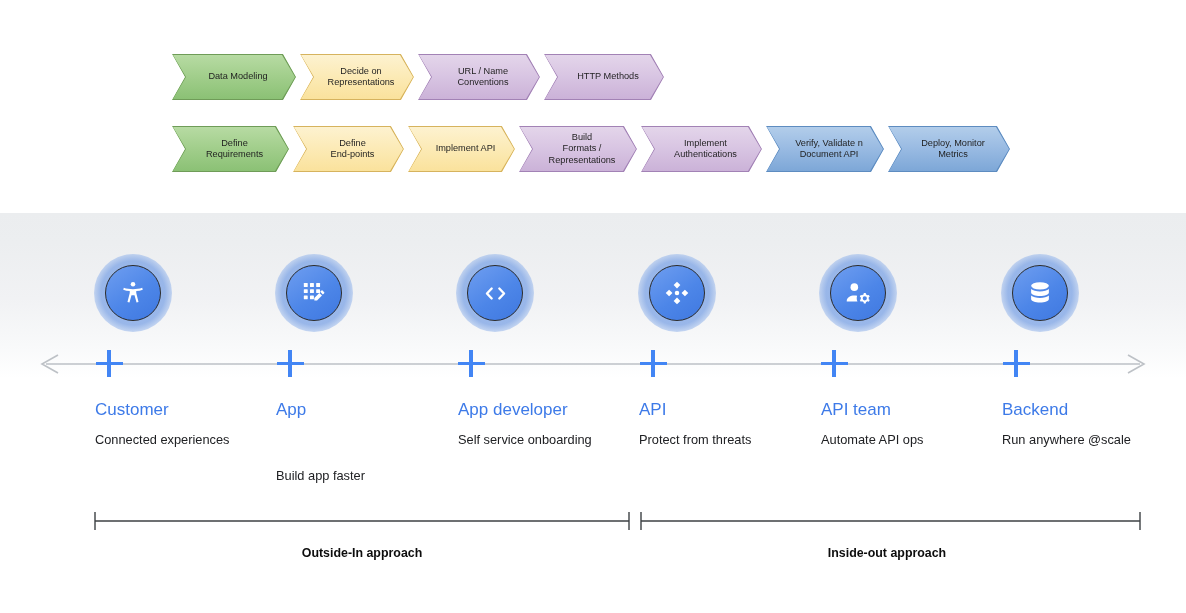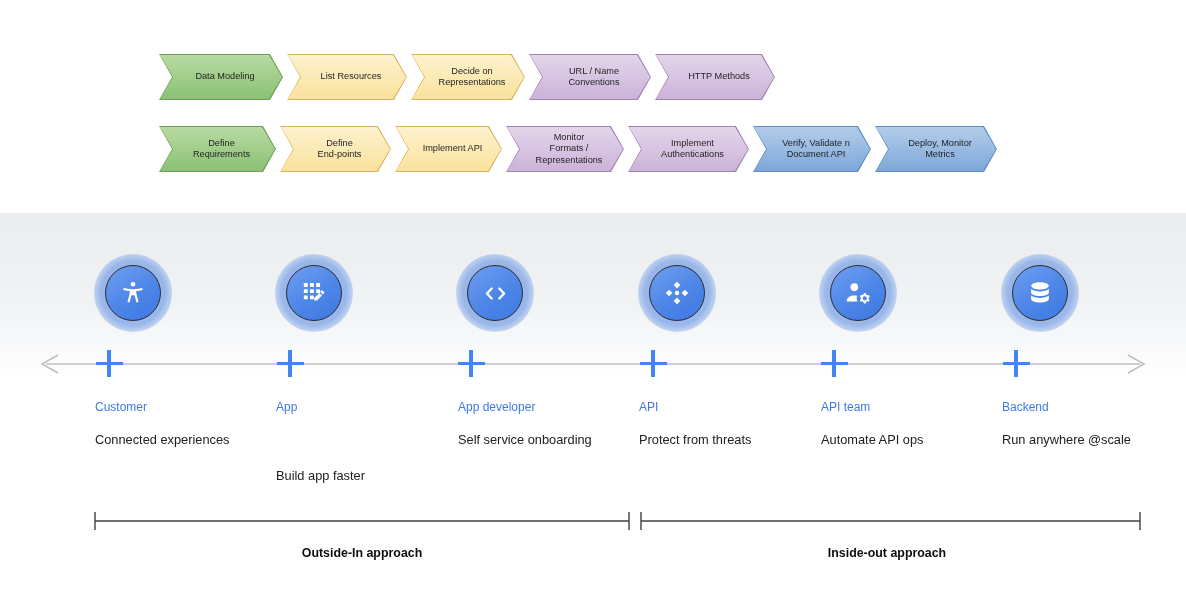--- a/index.html
+++ b/index.html
@@ -15,21 +15,21 @@
 
   
   #chevron-flows {
     position: absolute;
     left: 0; top: 0;
     width: 1186px; height: 213px;
     background: #ffffff;
   }
   .chevron-row {
     position: absolute;
-    left: 159px;
+    left: 172px;
     height: 46px;
     display: flex;
     align-items: stretch;
   }
   #chevron-row-1 { top: 54px; }
   #chevron-row-2 { top: 126px; }
 
   .chev {
     position: relative;
     height: 46px;
@@ -114,21 +114,21 @@
     border: 1.3px solid #2b2b2b;
     display: flex;
     align-items: center;
     justify-content: center;
   }
   .icon-circle svg { display: block; }
 
   .stage-title {
     position: absolute;
     top: 400px;
-    font-size: 12px;
+    font-size: 17px;
     color: #3d7ae8;
     font-family: "Liberation Sans", sans-serif;
     white-space: nowrap;
   }
   .stage-desc {
     position: absolute;
     top: 432px;
     font-size: 12.8px;
     color: #202124;
     font-family: "Liberation Sans", sans-serif;
@@ -174,25 +174,20 @@
 </head>
 <body>
 
 <div id="chevron-flows">
   <div class="chevron-row" id="chevron-row-1">
       <div class="chev green" style="width: 124px;">
         <div class="chev-outline"></div>
         <div class="chev-inner"></div>
         <span class="chev-label"><span>Data Modeling</span></span>
       </div>
-      <div class="chev yellow" style="width: 120px;">
-        <div class="chev-outline"></div>
-        <div class="chev-inner"></div>
-        <span class="chev-label"><span>List Resources</span></span>
-      </div>
       <div class="chev yellow" style="width: 114px;">
         <div class="chev-outline"></div>
         <div class="chev-inner"></div>
         <span class="chev-label"><span>Decide on</span><br><span>Representations</span></span>
       </div>
       <div class="chev purple" style="width: 122px;">
         <div class="chev-outline"></div>
         <div class="chev-inner"></div>
         <span class="chev-label"><span>URL / Name</span><br><span>Conventions</span></span>
       </div>
@@ -214,21 +209,21 @@
         <span class="chev-label"><span>Define</span><br><span>End-points</span></span>
       </div>
       <div class="chev yellow" style="width: 107px;">
         <div class="chev-outline"></div>
         <div class="chev-inner"></div>
         <span class="chev-label"><span>Implement API</span></span>
       </div>
       <div class="chev purple" style="width: 118px;">
         <div class="chev-outline"></div>
         <div class="chev-inner"></div>
-        <span class="chev-label"><span>Monitor</span><br><span>Formats /</span><br><span>Representations</span></span>
+        <span class="chev-label"><span>Build</span><br><span>Formats /</span><br><span>Representations</span></span>
       </div>
       <div class="chev purple" style="width: 121px;">
         <div class="chev-outline"></div>
         <div class="chev-inner"></div>
         <span class="chev-label"><span>Implement</span><br><span>Authentications</span></span>
       </div>
       <div class="chev blue" style="width: 118px;">
         <div class="chev-outline"></div>
         <div class="chev-inner"></div>
         <span class="chev-label"><span>Verify, Validate n</span><br><span>Document API</span></span>

